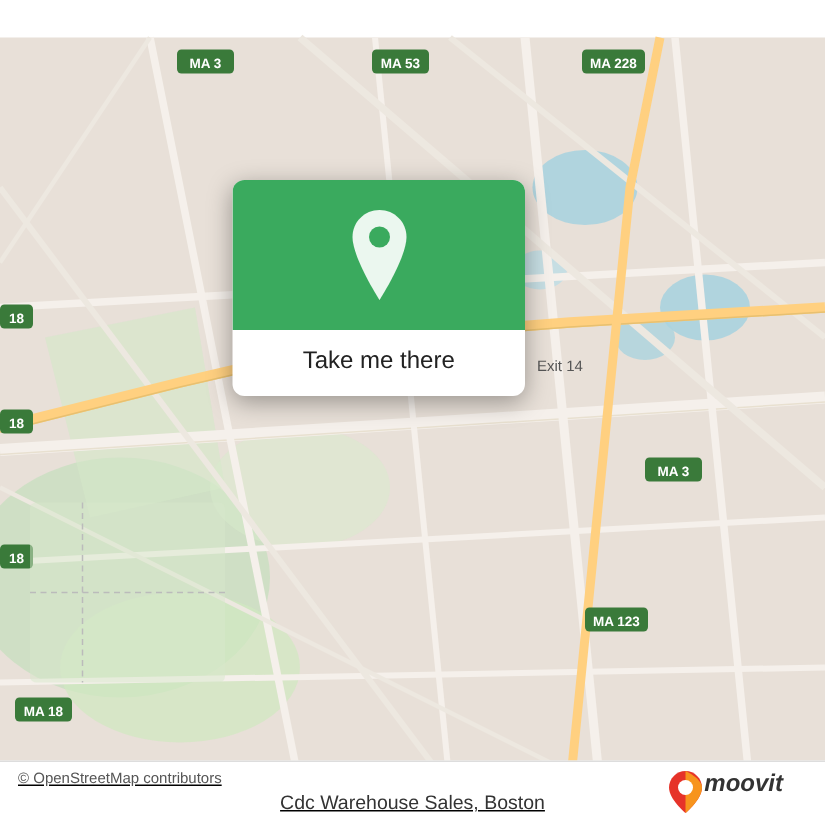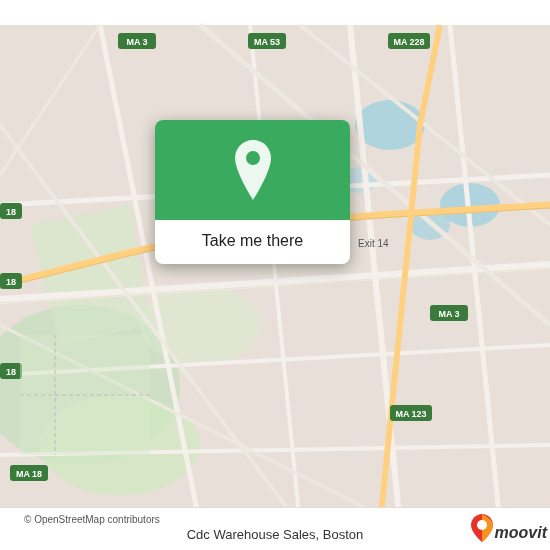--- a/index.html
+++ b/index.html
@@ -68,44 +68,45 @@
       font-family: Arial, sans-serif;
     }
 
     
     .bottom-bar {
       position: absolute;
       bottom: 0;
       left: 0;
       width: 100%;
       background: white;
-      padding: 6px 24px 8px;
+      padding: 6px 12px 8px;
       z-index: 10;
       border-top: 1px solid #ddd;
+      text-decoration: underline;
     }
 
     .bottom-bar-copyright {
       font-size: 10px;
       color: #555;
       margin-bottom: 2px;
     }
 
     .bottom-bar-title {
       font-size: 13px;
       color: #333;
       font-weight: 400;
       text-align: center;
     }
 
     .moovit-logo {
       position: absolute;
       bottom: 8px;
-      right: 3px;
+      right: 28px;
       display: flex;
-      align-items: flex-end;
+      align-items: flex-start;
       gap: 2px;
     }
 
     .moovit-marker {
       width: 22px;
       height: 28px;
     }
 
     .moovit-text {
       font-size: 16px;

